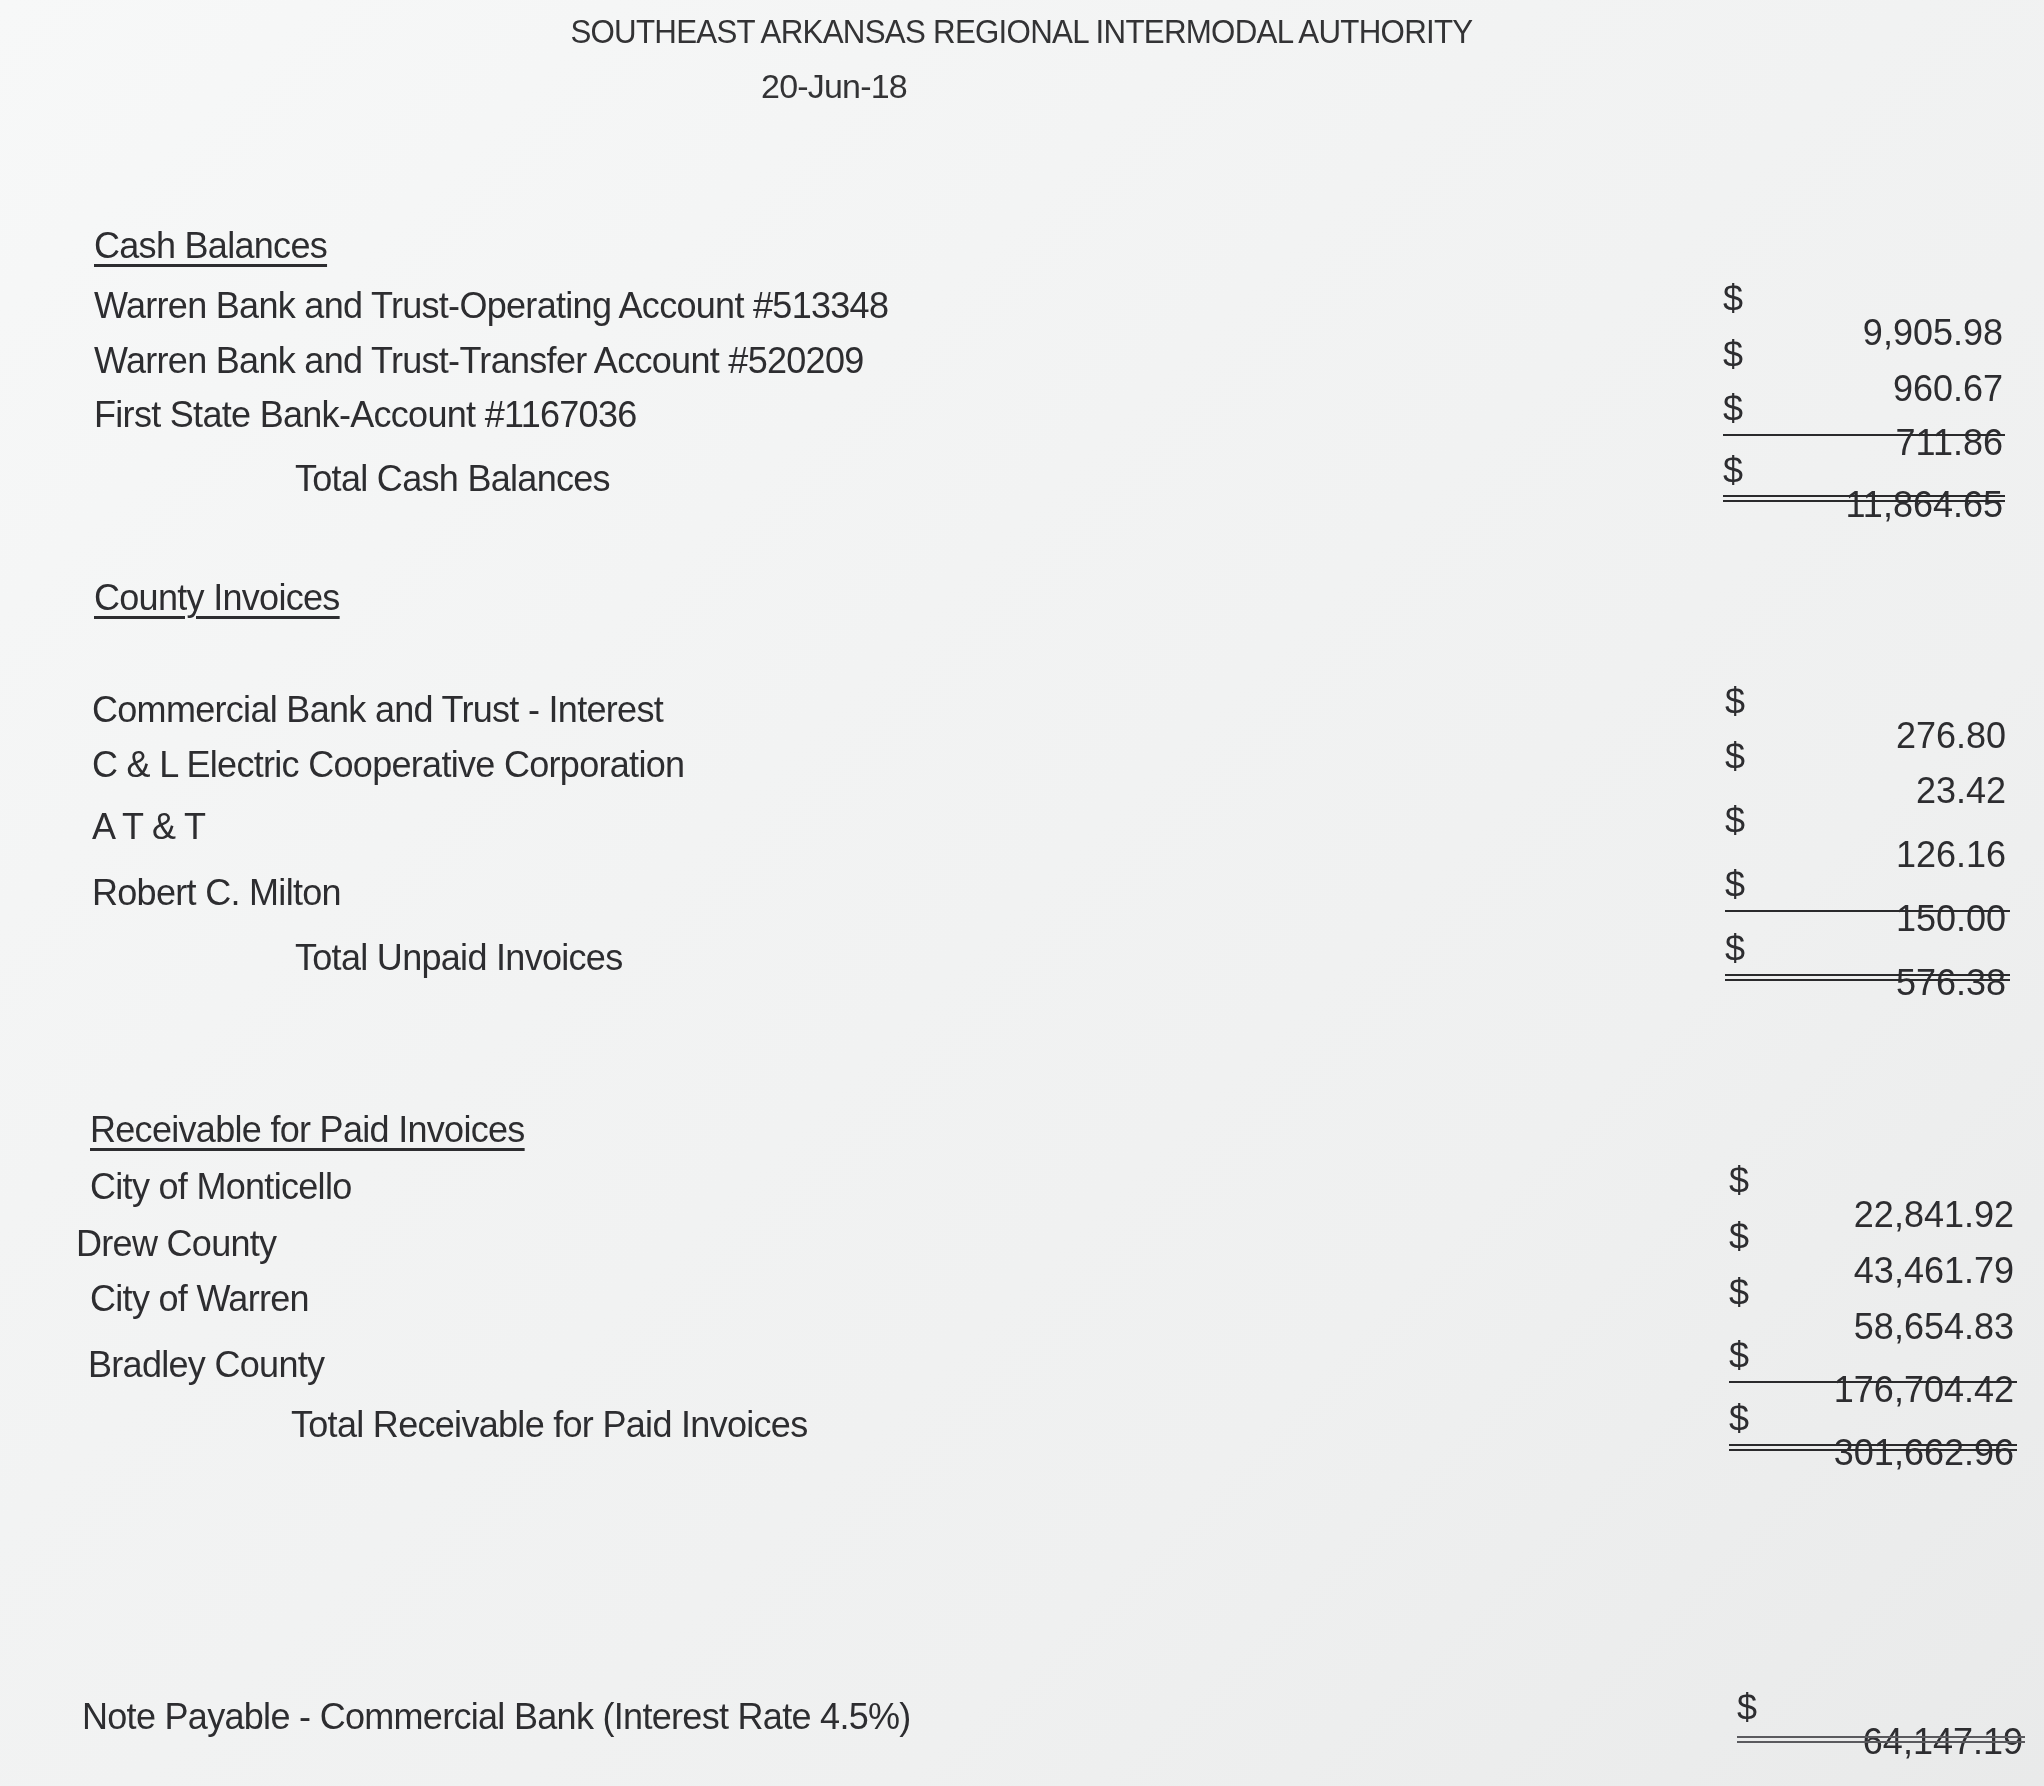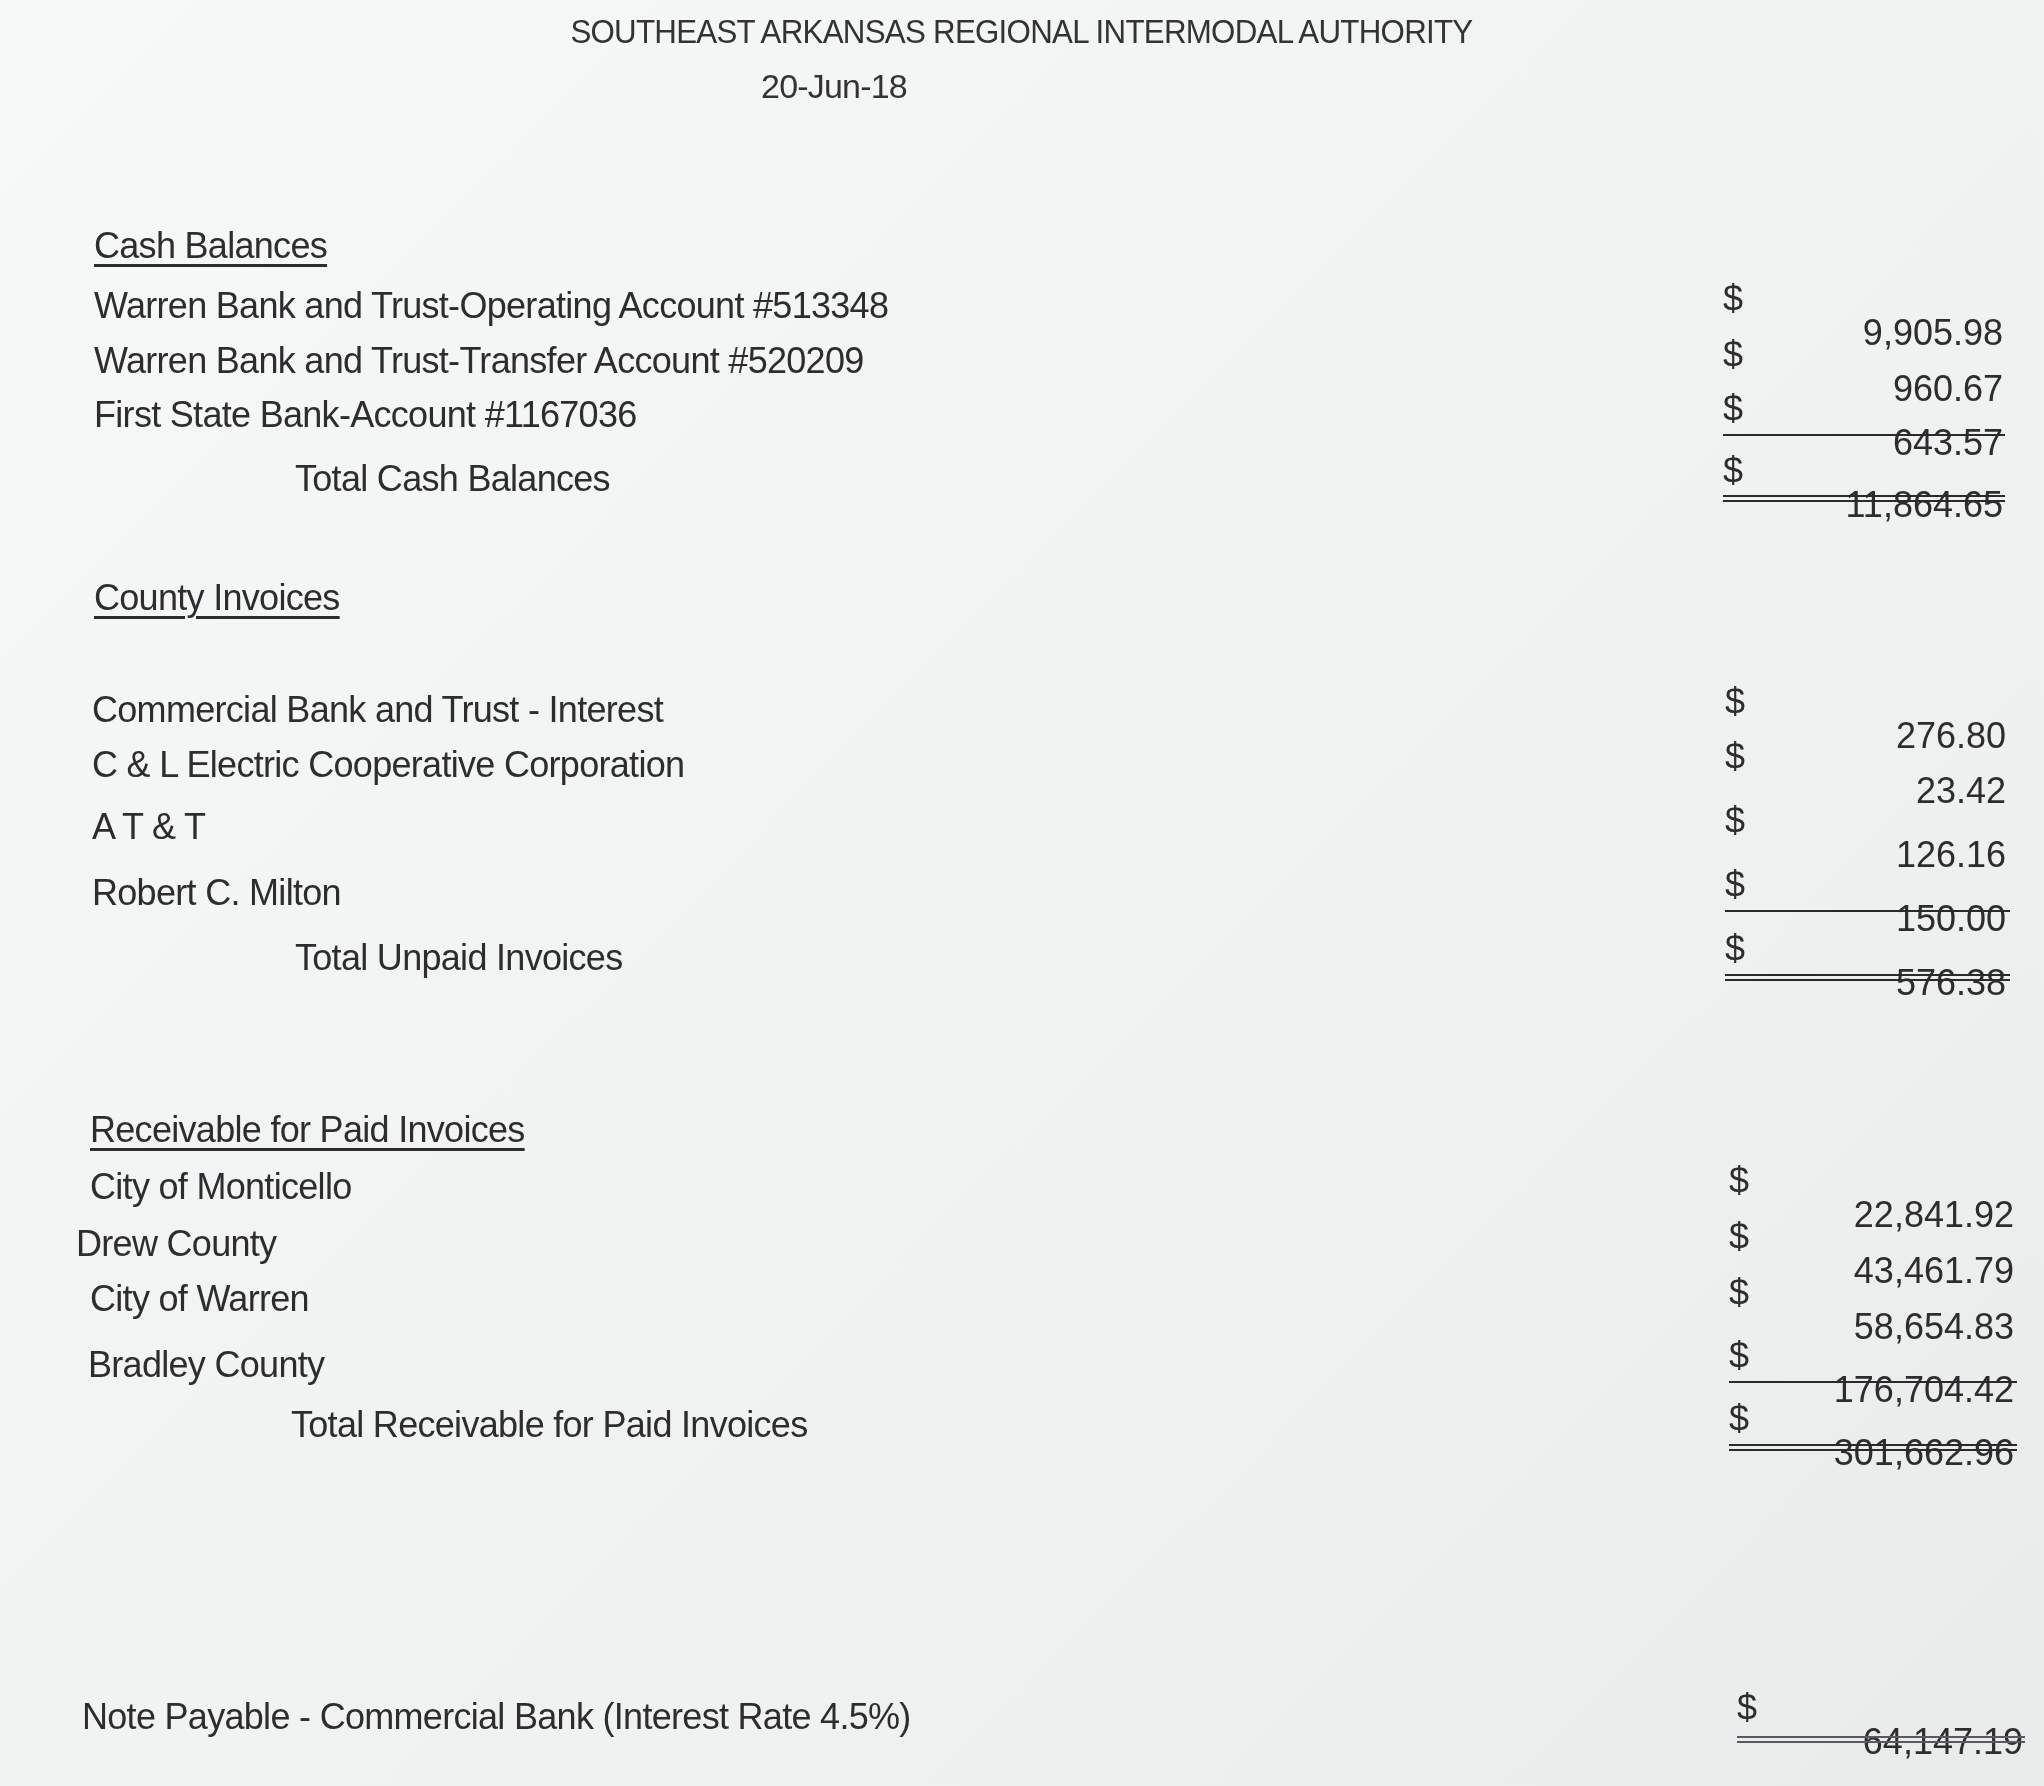--- a/index.html
+++ b/index.html
@@ -79,21 +79,21 @@
     <div class="abs amount" style="left:1800px; width:203px; top:278px;">9,905.98</div>
   </div>
   <div>
     <div class="abs label" style="left:94px; top:340px;">Warren Bank and Trust-Transfer Account #520209</div>
     <div class="abs dollar" style="left:1723px; top:334px;">$</div>
     <div class="abs amount" style="left:1800px; width:203px; top:334px;">960.67</div>
   </div>
   <div>
     <div class="abs label" style="left:94px; top:394px;">First State Bank-Account #1167036</div>
     <div class="abs dollar" style="left:1723px; top:388px;">$</div>
-    <div class="abs amount" style="left:1800px; width:203px; top:388px;">643.57</div>
+    <div class="abs amount" style="left:1800px; width:203px; top:388px;">711.86</div>
   </div>
   <div class="rule" style="left:1723px; width:282px; top:434px;"></div>
 
   <div>
     <div class="abs label" style="left:295px; top:458px;">Total Cash Balances</div>
     <div class="abs dollar" style="left:1723px; top:450px;">$</div>
     <div class="abs amount" style="left:1800px; width:203px; top:450px;">11,864.65</div>
   </div>
   <div class="double" style="left:1723px; width:282px; top:495px;"></div>
 </div>

